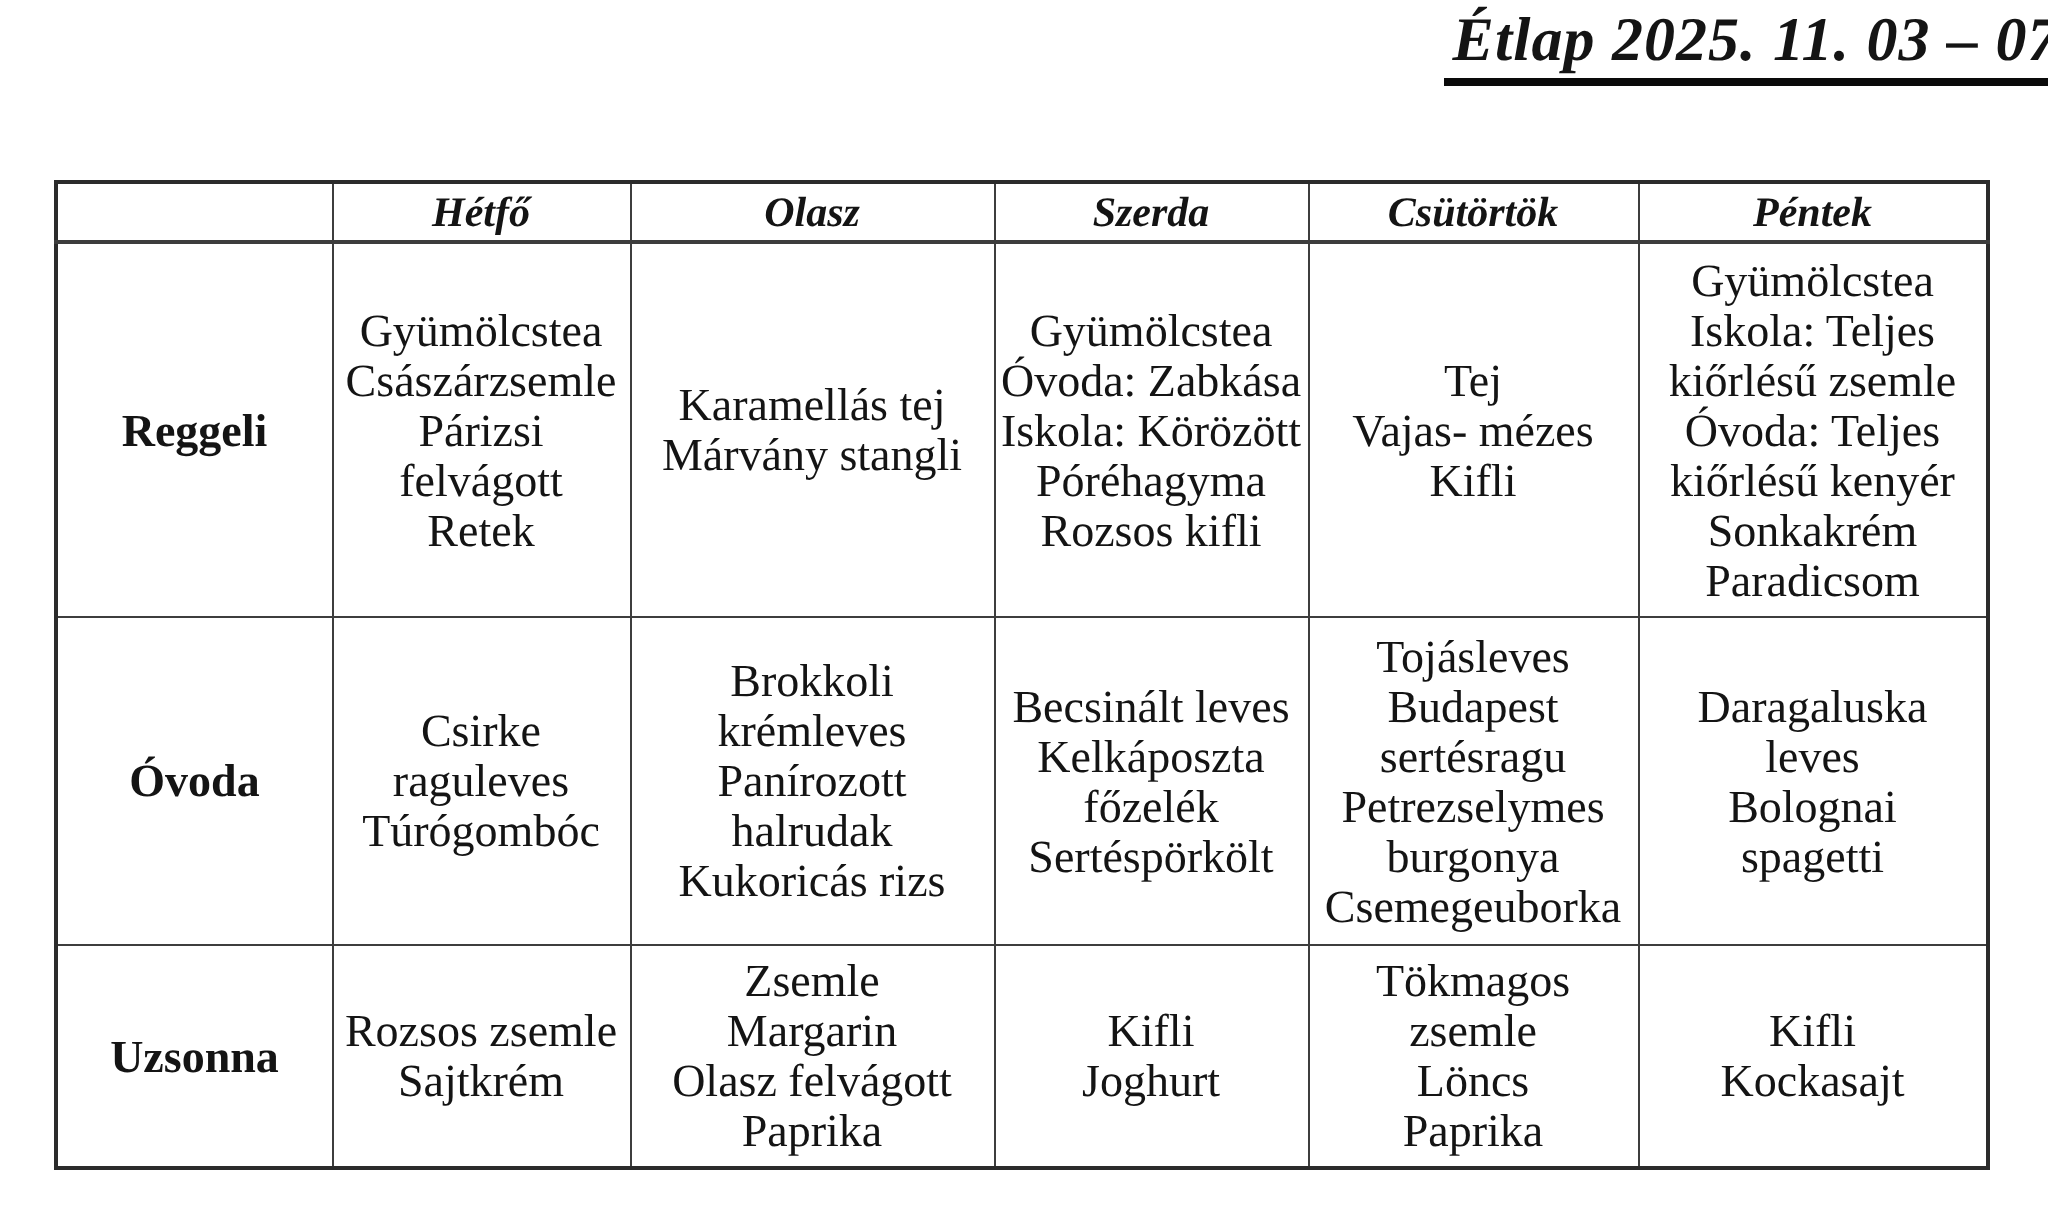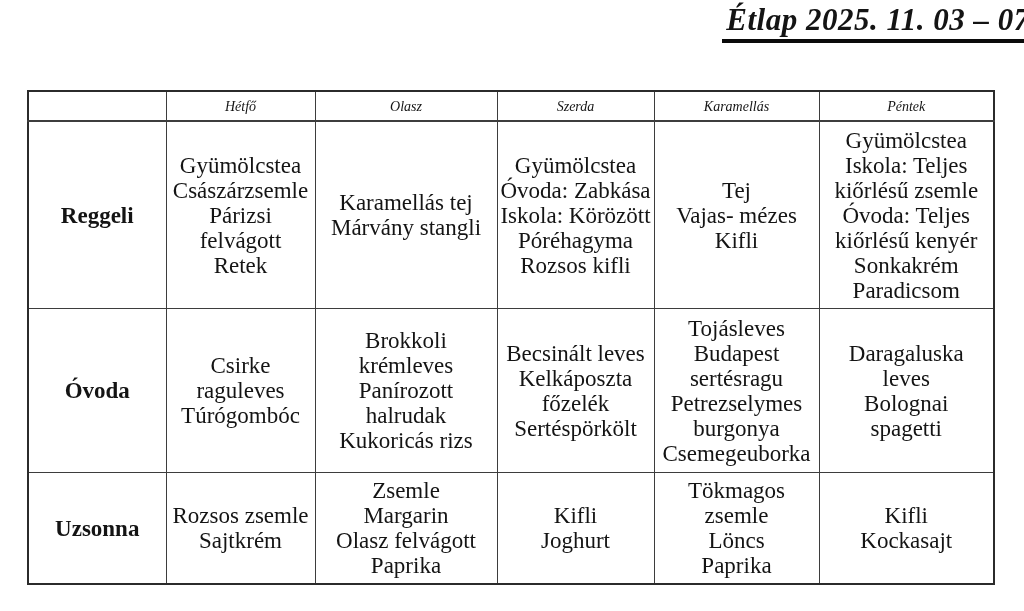--- a/index.html
+++ b/index.html
@@ -46,23 +46,23 @@
     border: 1.5px solid #3d3d3d;
     text-align: center;
     vertical-align: middle;
     padding: 0 2px;
     font-size: 23px;
     line-height: 25px;
     white-space: pre-line;
     overflow: hidden;
   }
   table.menu th {
-    font-weight: normal;
+    font-weight: bold;
     font-style: italic;
-    font-size: 14px;
+    font-size: 21px;
     border-bottom-width: 2px;
   }
   td.row-label {
     font-weight: bold;
     font-size: 17.5px;
     white-space: nowrap;
   }
   tr.r-header   { height: 29px; }
   tr.r-reggeli  { height: 178px; }
   tr.r-ebed     { height: 156px; }
@@ -84,21 +84,21 @@
     <col style="width:157px">
     <col style="width:165px">
     <col style="width:175px">
   </colgroup>
   <tbody>
     <tr class="r-header">
       <th></th>
       <th>Hétfő</th>
       <th>Olasz</th>
       <th>Szerda</th>
-      <th>Karamellás</th>
+      <th>Csütörtök</th>
       <th>Péntek</th>
     </tr>
     <tr class="r-reggeli">
       <td class="row-label">Reggeli</td>
       <td>Gyümölcstea
 Császárzsemle
 Párizsi
 felvágott
 Retek</td>
       <td>Karamellás tej

